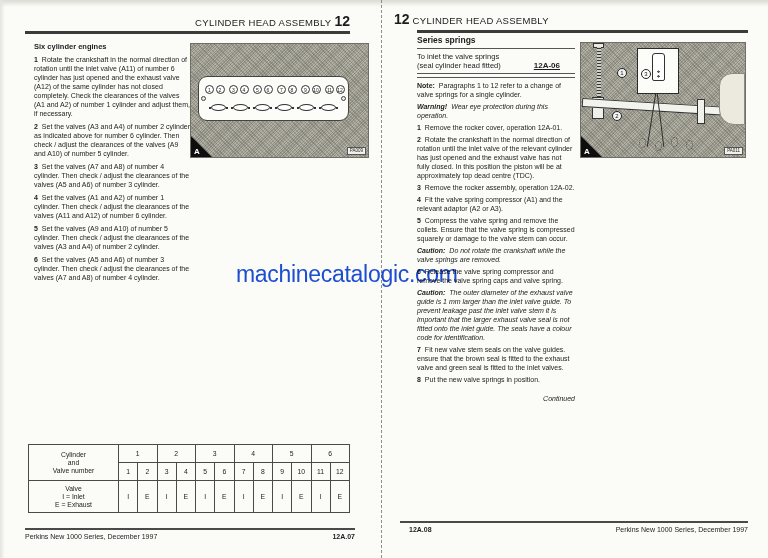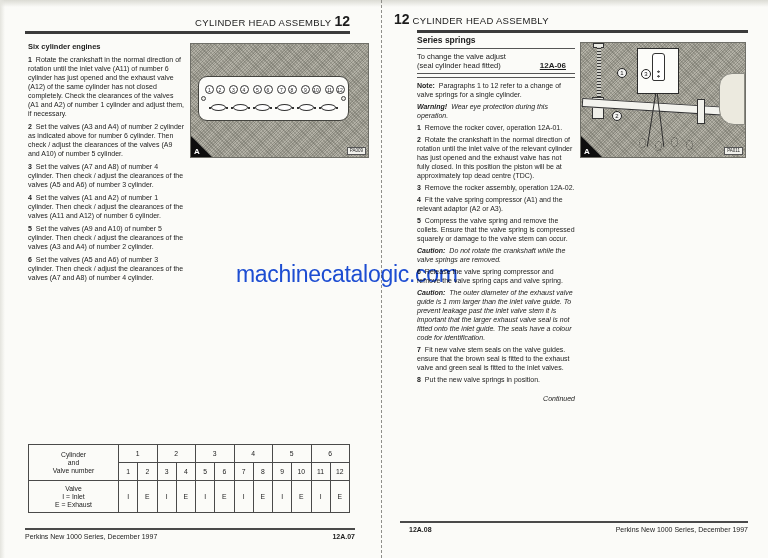--- a/index.html
+++ b/index.html
@@ -22,27 +22,27 @@
   
   .lp-header{position:absolute;left:25px;top:13px;width:325px;text-align:right;
     font-size:9.5px;letter-spacing:.3px;white-space:nowrap;}
   .rp-header{position:absolute;left:394px;top:11px;font-size:9.5px;letter-spacing:.3px;white-space:nowrap;}
   .hdr-num{font-size:14px;font-weight:bold;letter-spacing:0;}
   .lp-header .hdr-num{margin-left:3px;}
   .rp-header .hdr-num{margin-right:3px;}
   .rule-thick{position:absolute;height:2.5px;background:#3b3b3b;}
 
   
-  .lp-col{position:absolute;left:28px;top:42px;width:157px;}
+  .lp-col{position:absolute;left:34px;top:42px;width:157px;}
   .rp-col{position:absolute;left:417px;top:36px;width:158px;}
   .heading-sm{font-size:7.5px;font-weight:bold;margin:0 0 4px 0;}
   .section-title{font-size:8.5px;font-weight:bold;margin:0;}
   .thin-rule{border:0;border-top:1px solid #555;margin:3px 0;}
   .op-block{position:relative;margin:2px 0 2px 0;font-size:7.5px;line-height:9px;}
-  .op-code{position:absolute;right:9px;bottom:0;font-weight:bold;font-size:8px;text-decoration:underline;}
+  .op-code{position:absolute;right:15px;bottom:0;font-weight:bold;font-size:8px;text-decoration:underline;}
   .tools .tool{margin:0 0 1.5px 0;}
   .blk{margin:0 0 3px 0;}
   .blk b{margin-right:2px;}
   .caution{font-style:italic;}
   .warning{font-style:italic;}
   .warning b{font-style:italic;}
   .continued{text-align:right;font-style:italic;margin-top:10px;font-size:7px;}
 
   
   .figure{position:absolute;border:1px solid #6f6f68;box-sizing:border-box;
@@ -247,21 +247,21 @@
 <div>
   <div class="rp-header">
     <span class="hdr-num">12</span><span>CYLINDER HEAD ASSEMBLY</span>
   </div>
   <div class="rule-thick" style="left:417px;top:30px;width:331px;"></div>
 
   <div class="rp-col txt">
     <div class="section-title">Series springs</div>
     <hr class="thin-rule">
     <div class="op-block">
-      <div>To change the valve adjust</div>
+      <div>To inlet the valve springs</div>
       <div>(seal cylinder head fitted)</div>
       <span class="op-code">12A-06</span>
     </div>
     <hr class="thin-rule">
     <hr class="thin-rule">
     <p class="blk"><b>Note:</b><span> Paragraphs 1 to 12 refer to a change of valve springs for a single cylinder.</span></p>
     <p class="blk warning"><b>Warning!</b><span> Wear eye protection during this operation.</span></p>
     <p class="blk"><b>1</b><span> Remove the rocker cover, operation 12A-01.</span></p>
     <p class="blk"><b>2</b><span> Rotate the crankshaft in the normal direction of rotation until the inlet valve of the relevant cylinder has just opened and the exhaust valve has not fully closed. In this position the piston will be at approximately top dead centre (TDC).</span></p>
     <p class="blk"><b>3</b><span> Remove the rocker assembly, operation 12A-02.</span></p>

